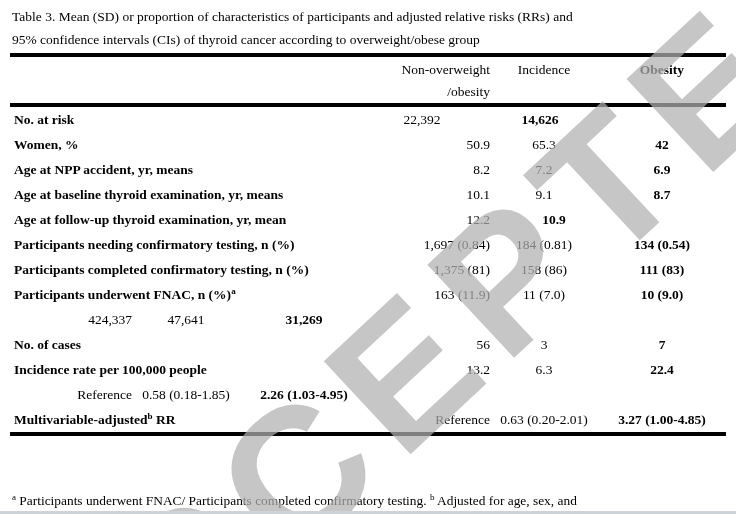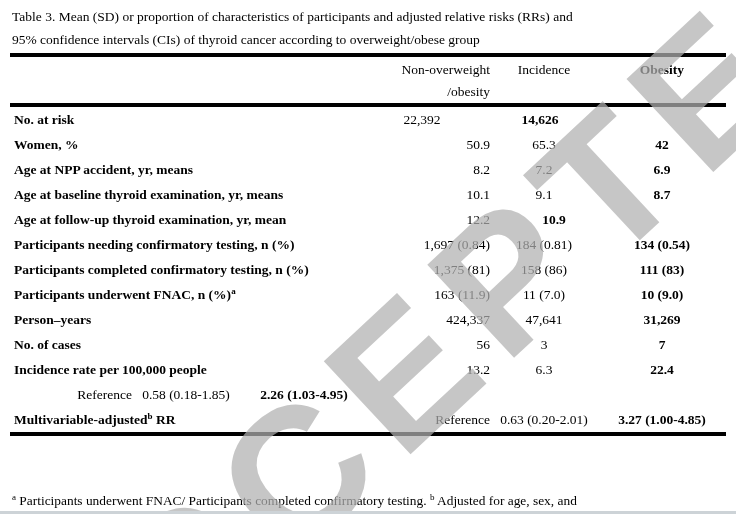--- a/index.html
+++ b/index.html
@@ -121,21 +121,20 @@
           <div class="cell c2">158 (86)</div>
           <div class="cell c3">111 (83)</div>
         </div>
         <div class="trow">
           <div class="cell label"><span>Participants underwent FNAC, n (%)</span><sup>a</sup><span></span></div>
           <div class="cell c1">163 (11.9)</div>
           <div class="cell c2">11 (7.0)</div>
           <div class="cell c3">10 (9.0)</div>
         </div>
         <div class="trow">
-          <div class="cell label"><span>Person–years</span><sup></sup><span></span></div>
           <div class="cell c1">424,337</div>
           <div class="cell c2">47,641</div>
           <div class="cell c3">31,269</div>
         </div>
         <div class="trow">
           <div class="cell label"><span>No. of cases</span><sup></sup><span></span></div>
           <div class="cell c1">56</div>
           <div class="cell c2">3</div>
           <div class="cell c3">7</div>
         </div>

